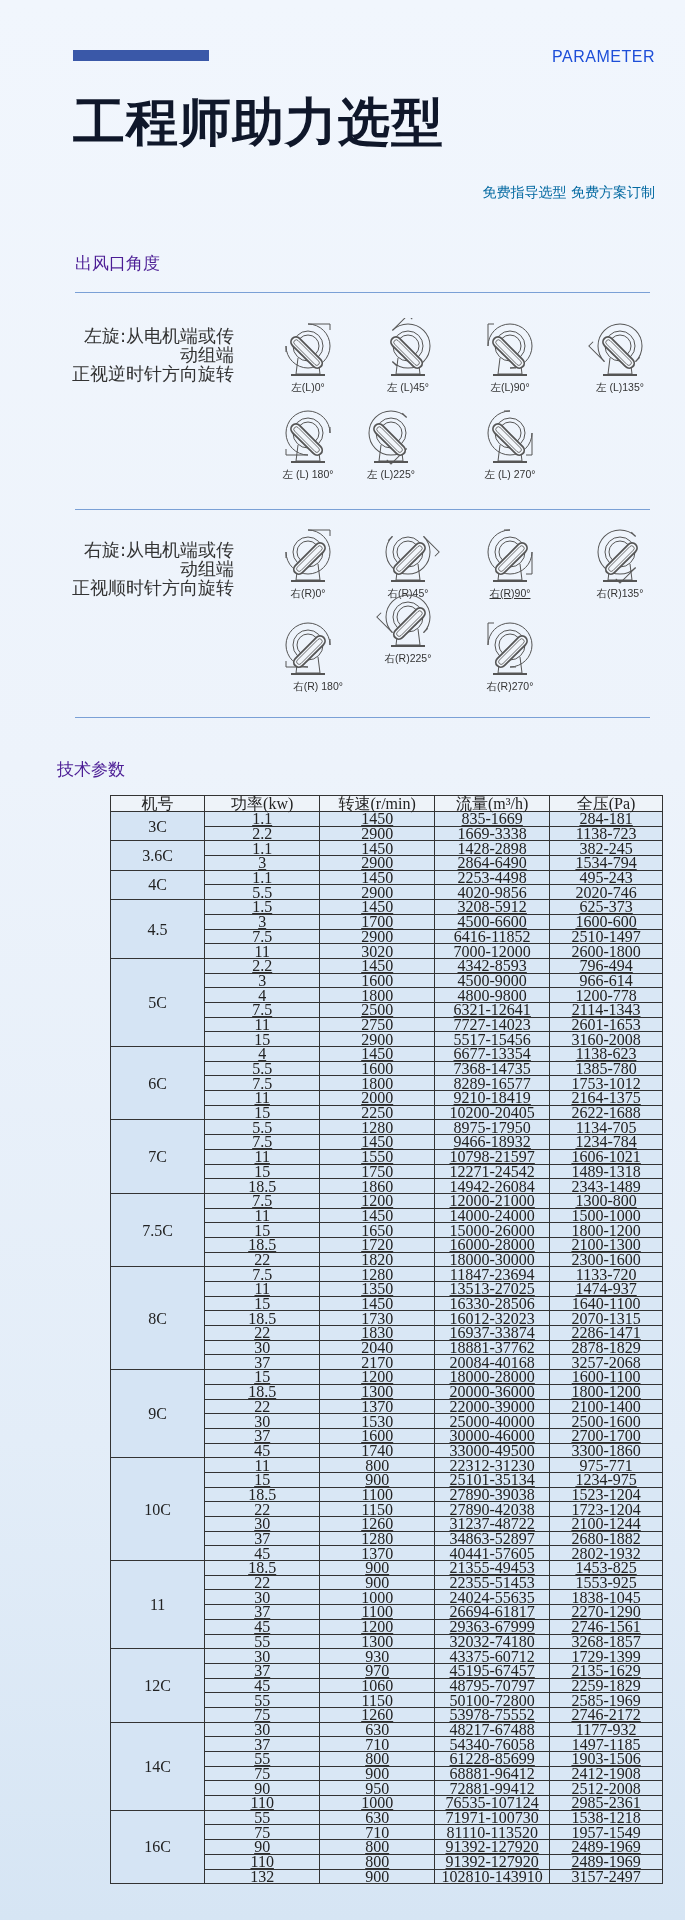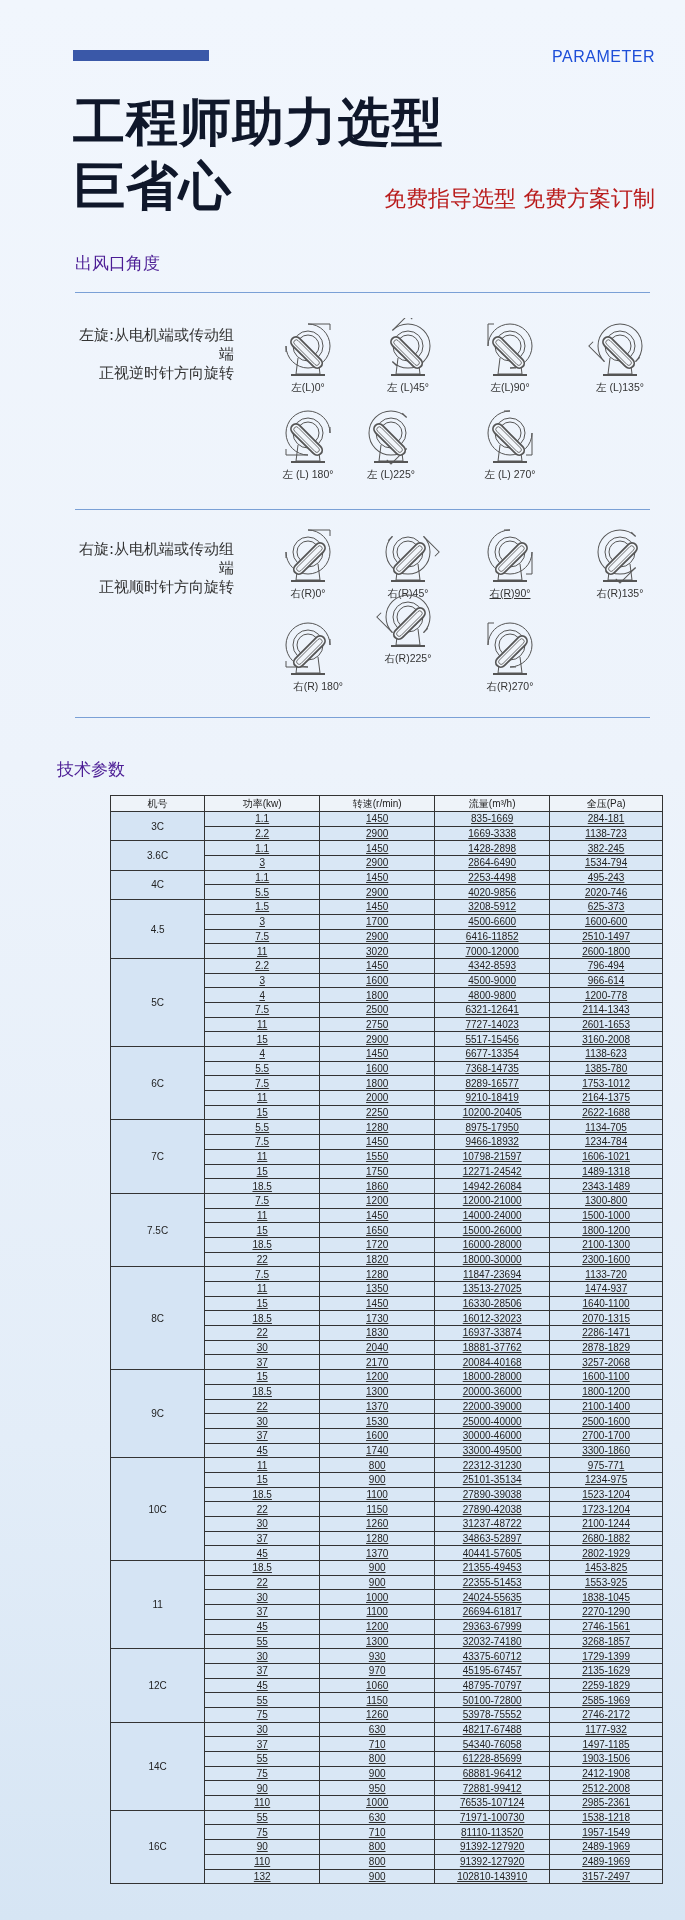--- a/index.html
+++ b/index.html
@@ -6,51 +6,50 @@
   html, body { width:685px; height:1920px; overflow:hidden; }
   body {
     font-family: "DejaVu Sans", sans-serif;
     background: linear-gradient(180deg, #f1f6fd 0%, #edf3fb 40%, #e3edf8 75%, #d6e5f4 100%);
     position: relative;
     color:#333;
   }
   .top-bar { position:absolute; left:73px; top:50px; width:136px; height:11px; background:#3a58a8; }
   .param-en { position:absolute; right:30px; top:48px; font-size:16px; color:#1d4ed8; letter-spacing:0.5px; font-family:"Liberation Sans", sans-serif; }
   .title { position:absolute; left:73px; top:90px; font-size:52px; font-weight:bold; color:#0f172a; line-height:64px; font-family:"DejaVu Sans", sans-serif; letter-spacing:1px; }
-  .subtitle { position:absolute; right:30px; top:184px; font-size:22px; color:#b91c1c; }
+  .subtitle { position:absolute; right:30px; top:184px; font-size:14px; color:#0369a1; }
   .section-h { position:absolute; font-size:17px; color:#4c1d95; }
   .hr { position:absolute; left:75px; width:575px; height:1px; background:#7aa0d6; }
 
-  .rot-desc { position:absolute; left:72px; font-size:15px; color:#333; line-height:19px; text-align:right; width:162px; }
+  .rot-desc { position:absolute; left:72px; font-size:18px; color:#333; line-height:19px; text-align:right; width:162px; }
   .fan { position:absolute; width:70px; text-align:center; }
   .fan svg { display:block; margin:0 auto; }
   .fan .lbl { font-size:10.5px; color:#333; margin-top:1px; white-space:nowrap; font-family:"Liberation Sans", sans-serif; }
 
   table.spec {
     position:absolute; left:110px; top:795px; width:553px;
-    border-collapse:collapse; font-family:Liberation Sans, sans-serif; font-size:10px; color:#222;
+    border-collapse:collapse; font-family:Liberation Serif, serif; font-size:16px; color:#222;
     background:#d9e7f5;
   }
   table.spec th, table.spec td {
     border:1px solid #333; text-align:center; height:14.7px; line-height:13px; padding:0;
     font-weight:normal;
   }
   table.spec th { background:#eef3f9; height:16px; }
   table.spec td.model { background:#d5e4f4; }
   table.spec td.v { text-decoration:underline; text-decoration-color:#333; }
   col.c0 { width:86px; } col.c1 { width:105px; } col.c2 { width:105px; } col.c3 { width:105px; } col.c4 { width:103px; }
 </style>
 </head>
 <body>
 
 <div class="top-bar"></div>
 <div class="param-en">PARAMETER</div>
 <div class="title">
   <div>工程师助力选型</div>
-  <div>巨省心</div>
 </div>
 <div class="subtitle">免费指导选型 免费方案订制</div>
 
 <div class="section-h" style="left:75px; top:252px;">出风口角度</div>
 <div class="hr" style="top:292px;"></div>
 
 <div class="rot-desc" style="top:326px;">
   <div>左旋:从电机端或传动组端</div>
   <div>正视逆时针方向旋转</div>
 </div>
@@ -676,21 +675,21 @@
       <tr>
         <td class="v">37</td>
         <td class="v">1280</td>
         <td class="v">34863-52897</td>
         <td class="v">2680-1882</td>
       </tr>
       <tr>
         <td class="v">45</td>
         <td class="v">1370</td>
         <td class="v">40441-57605</td>
-        <td class="v">2802-1929</td>
+        <td class="v">2802-1932</td>
       </tr>
       <tr>
         <td class="model" rowspan="6">11</td>
         <td class="v">18.5</td>
         <td class="v">900</td>
         <td class="v">21355-49453</td>
         <td class="v">1453-825</td>
       </tr>
       <tr>
         <td class="v">22</td>

